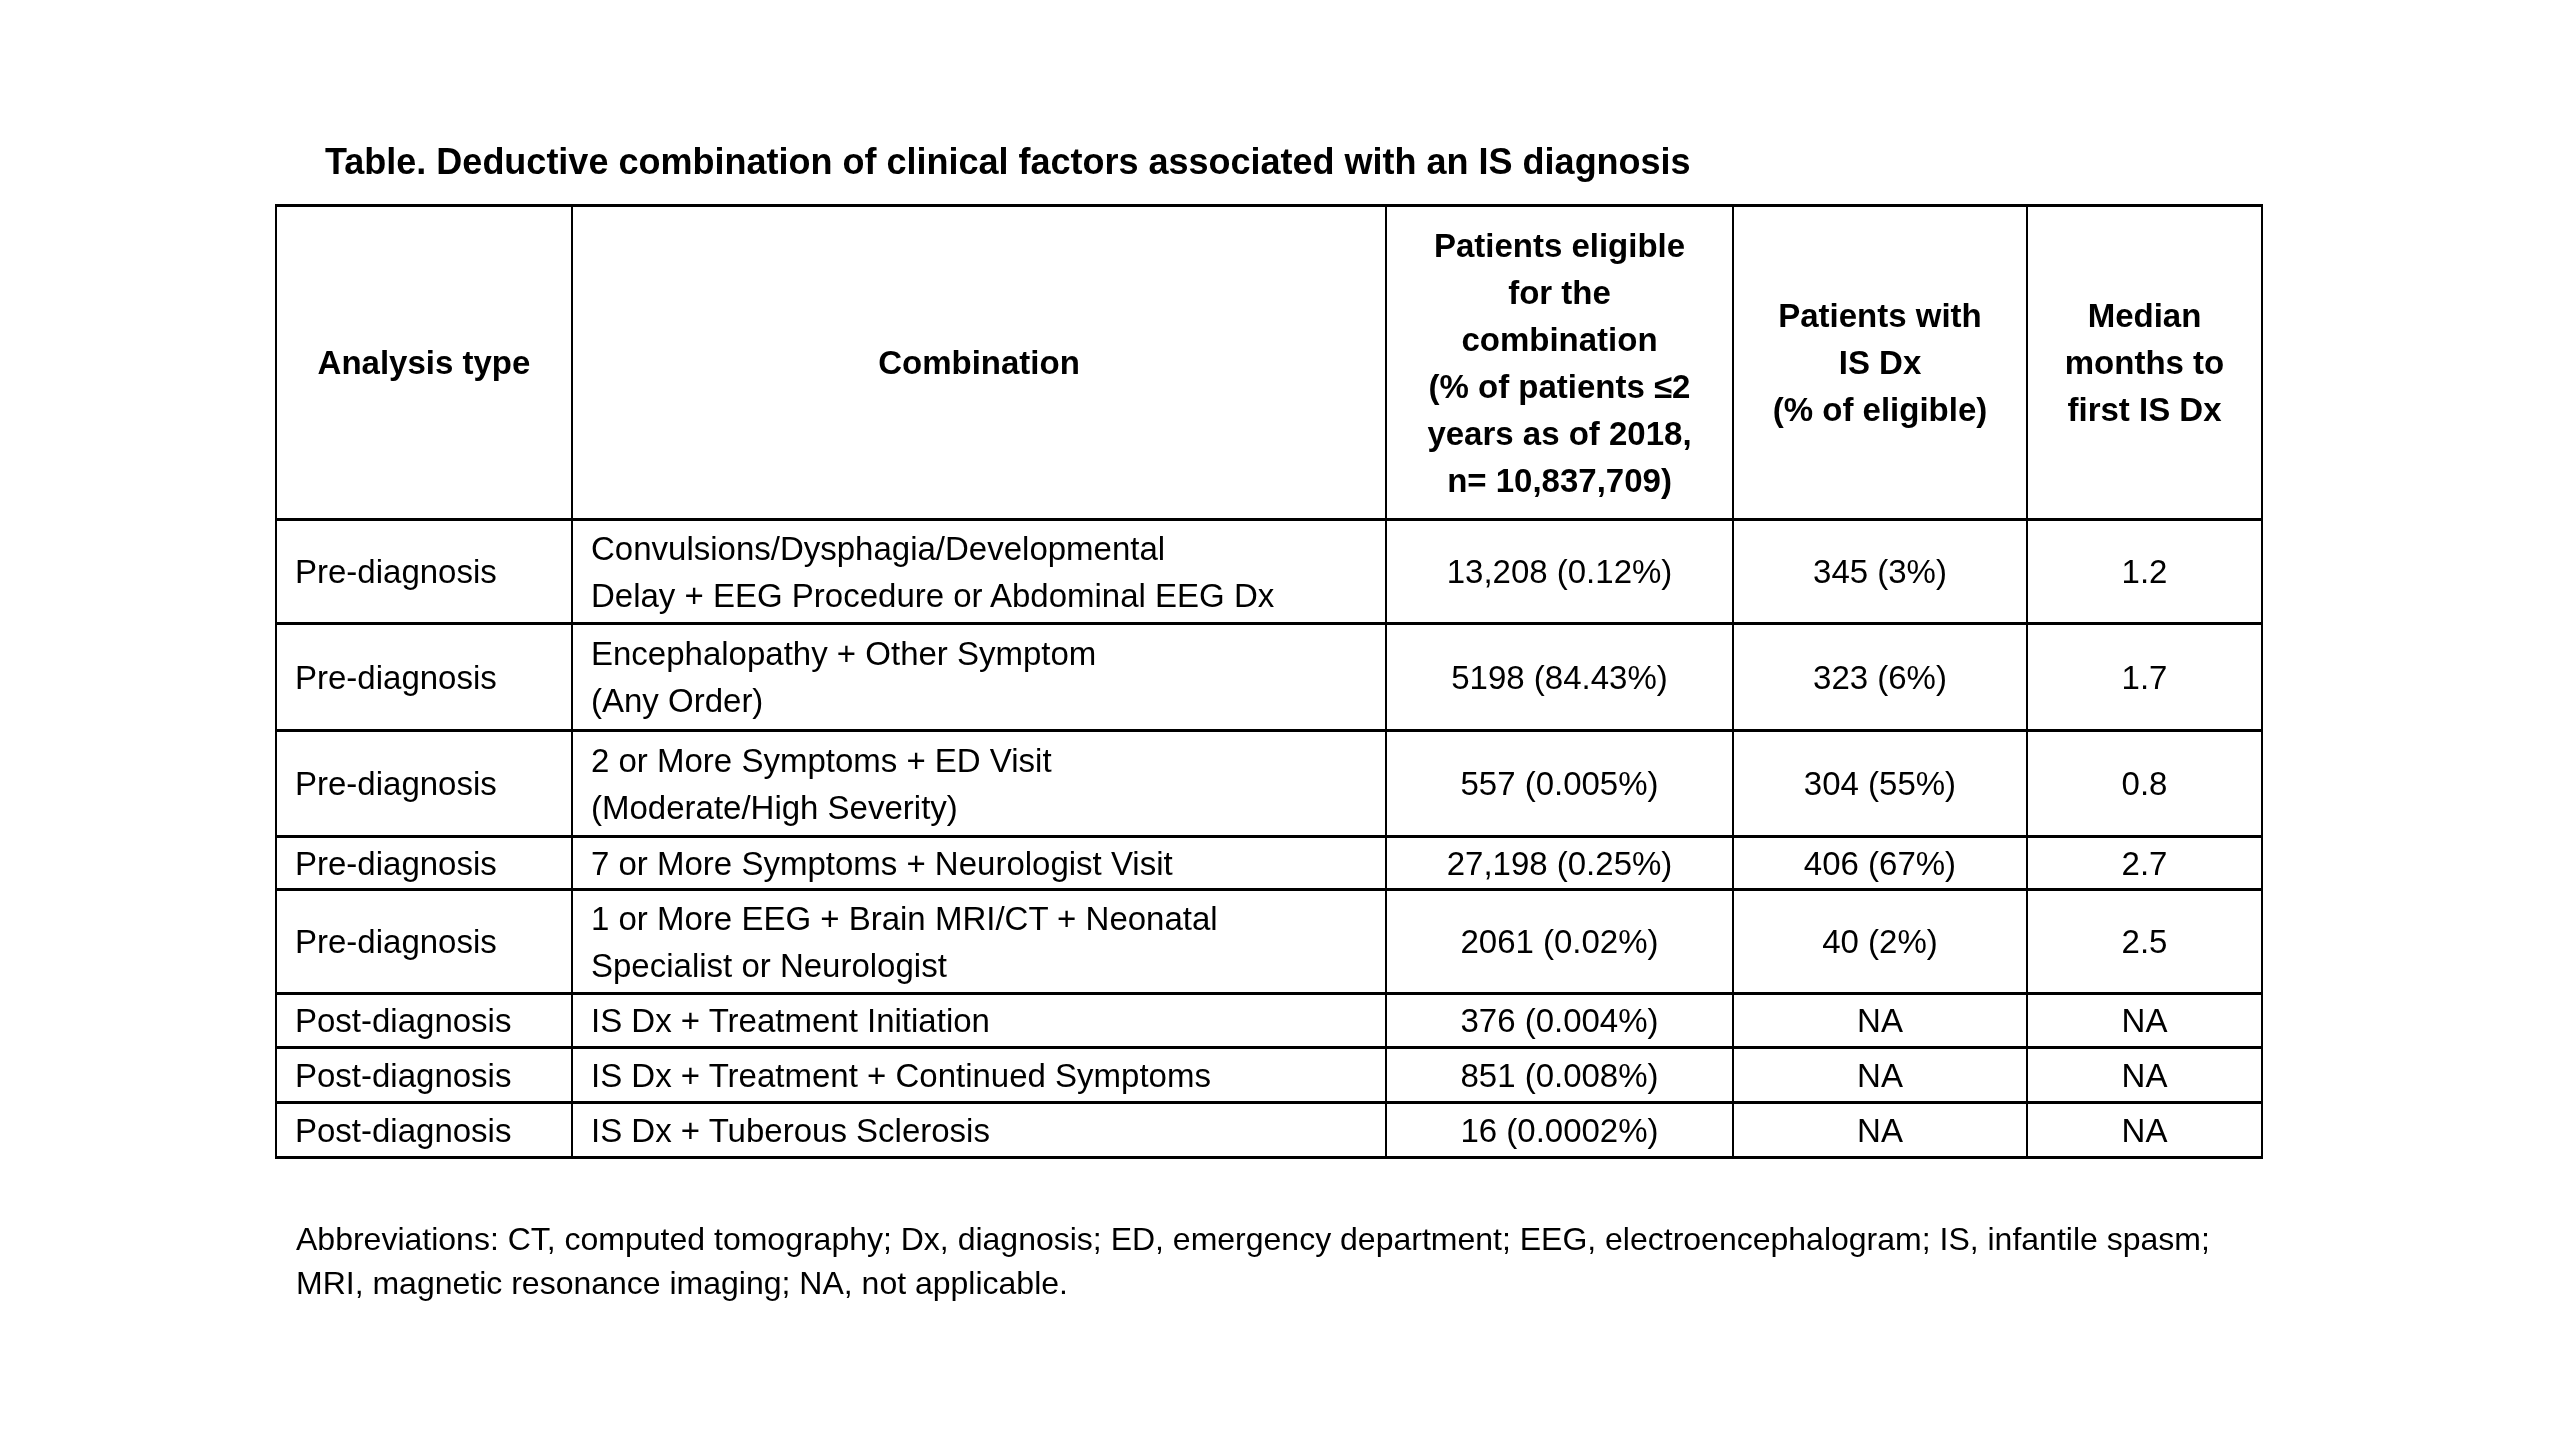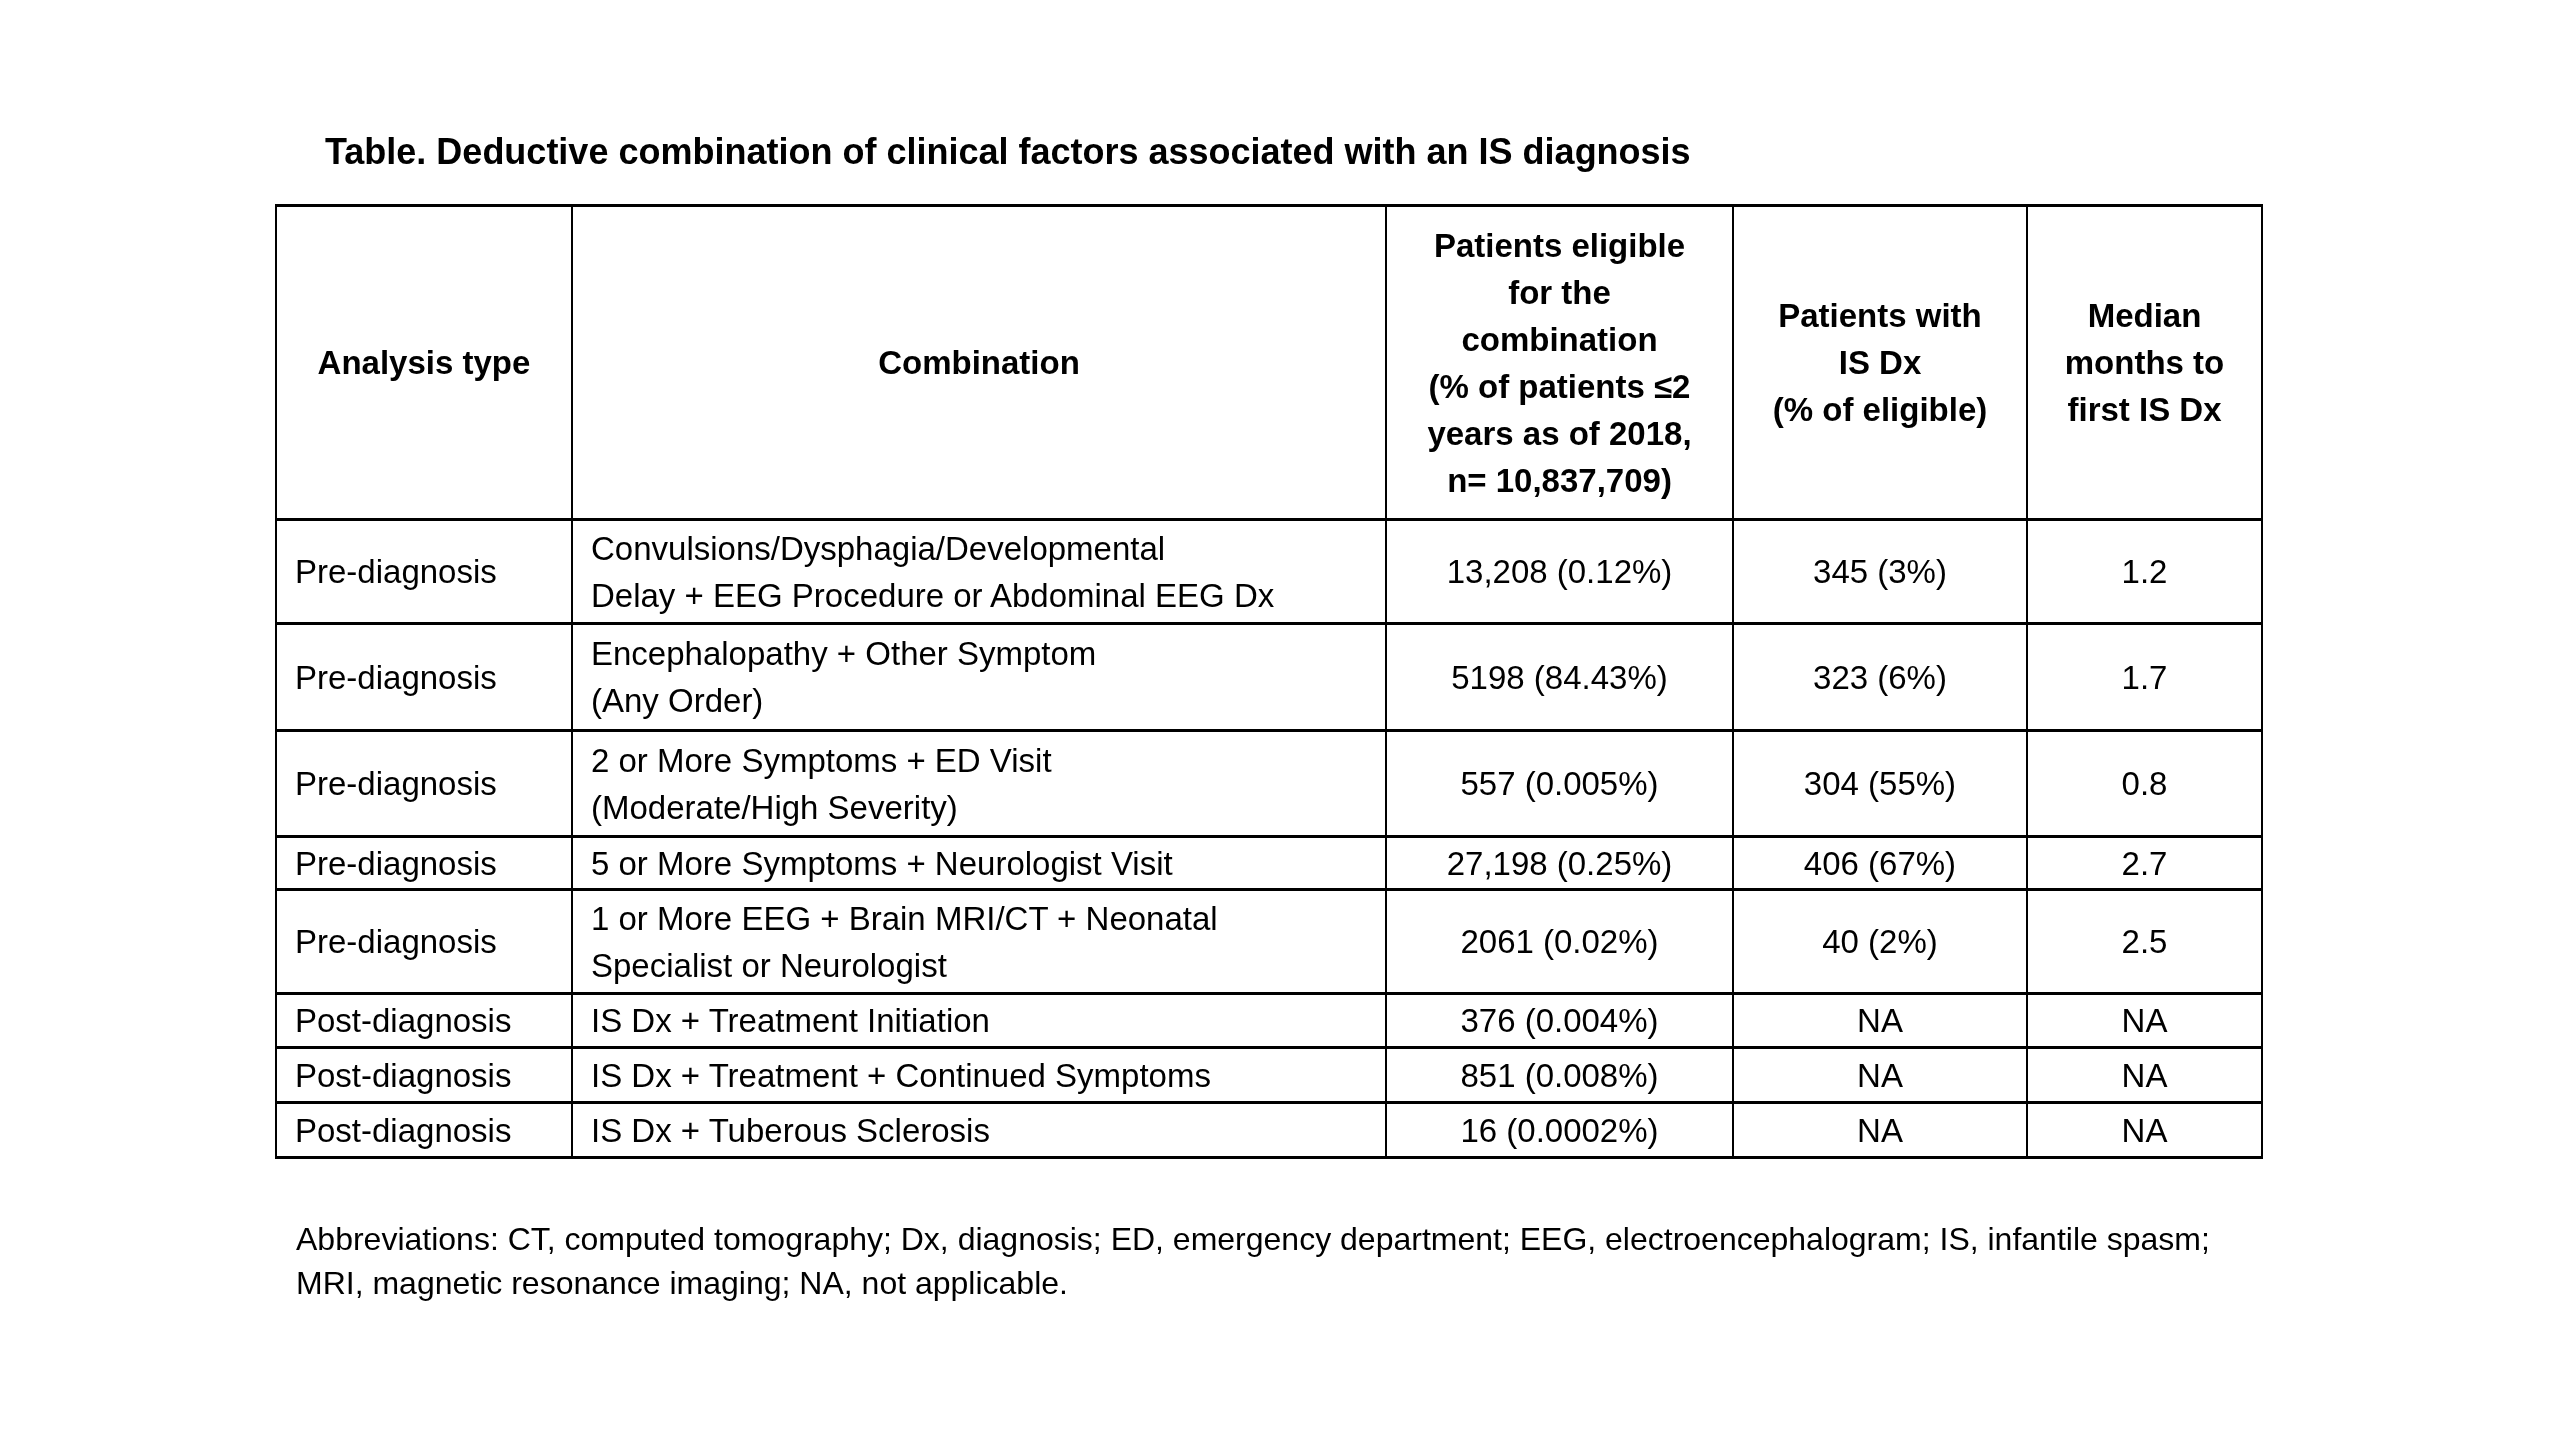--- a/index.html
+++ b/index.html
@@ -8,21 +8,21 @@
     width: 2576px;
     height: 1449px;
     background: #ffffff;
     font-family: "Liberation Sans", sans-serif;
     color: #000000;
     overflow: hidden;
   }
   .title {
     position: absolute;
     left: 325px;
-    top: 129px;
+    top: 139px;
     font-size: 36px;
     line-height: 45px;
     font-weight: bold;
     white-space: nowrap;
   }
   table.tbl {
     position: absolute;
     left: 275px;
     top: 204px;
     width: 1985px;
@@ -110,21 +110,21 @@
       <tr style="height:106px">
         <td class="left">Pre-diagnosis</td>
         <td class="left">2 or More Symptoms + ED Visit
 (Moderate/High Severity)</td>
         <td>557 (0.005%)</td>
         <td>304 (55%)</td>
         <td>0.8</td>
       </tr>
       <tr style="height:53px">
         <td class="left">Pre-diagnosis</td>
-        <td class="left">5 or More Symptoms + Neurologist Visit</td>
+        <td class="left">7 or More Symptoms + Neurologist Visit</td>
         <td>27,198 (0.25%)</td>
         <td>406 (67%)</td>
         <td>2.7</td>
       </tr>
       <tr style="height:104px">
         <td class="left">Pre-diagnosis</td>
         <td class="left">1 or More EEG + Brain MRI/CT + Neonatal
 Specialist or Neurologist</td>
         <td>2061 (0.02%)</td>
         <td>40 (2%)</td>

